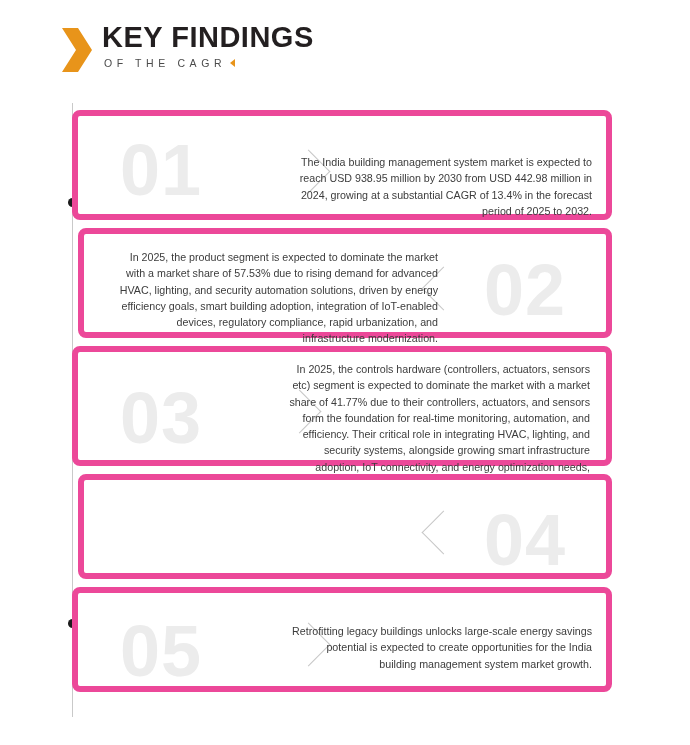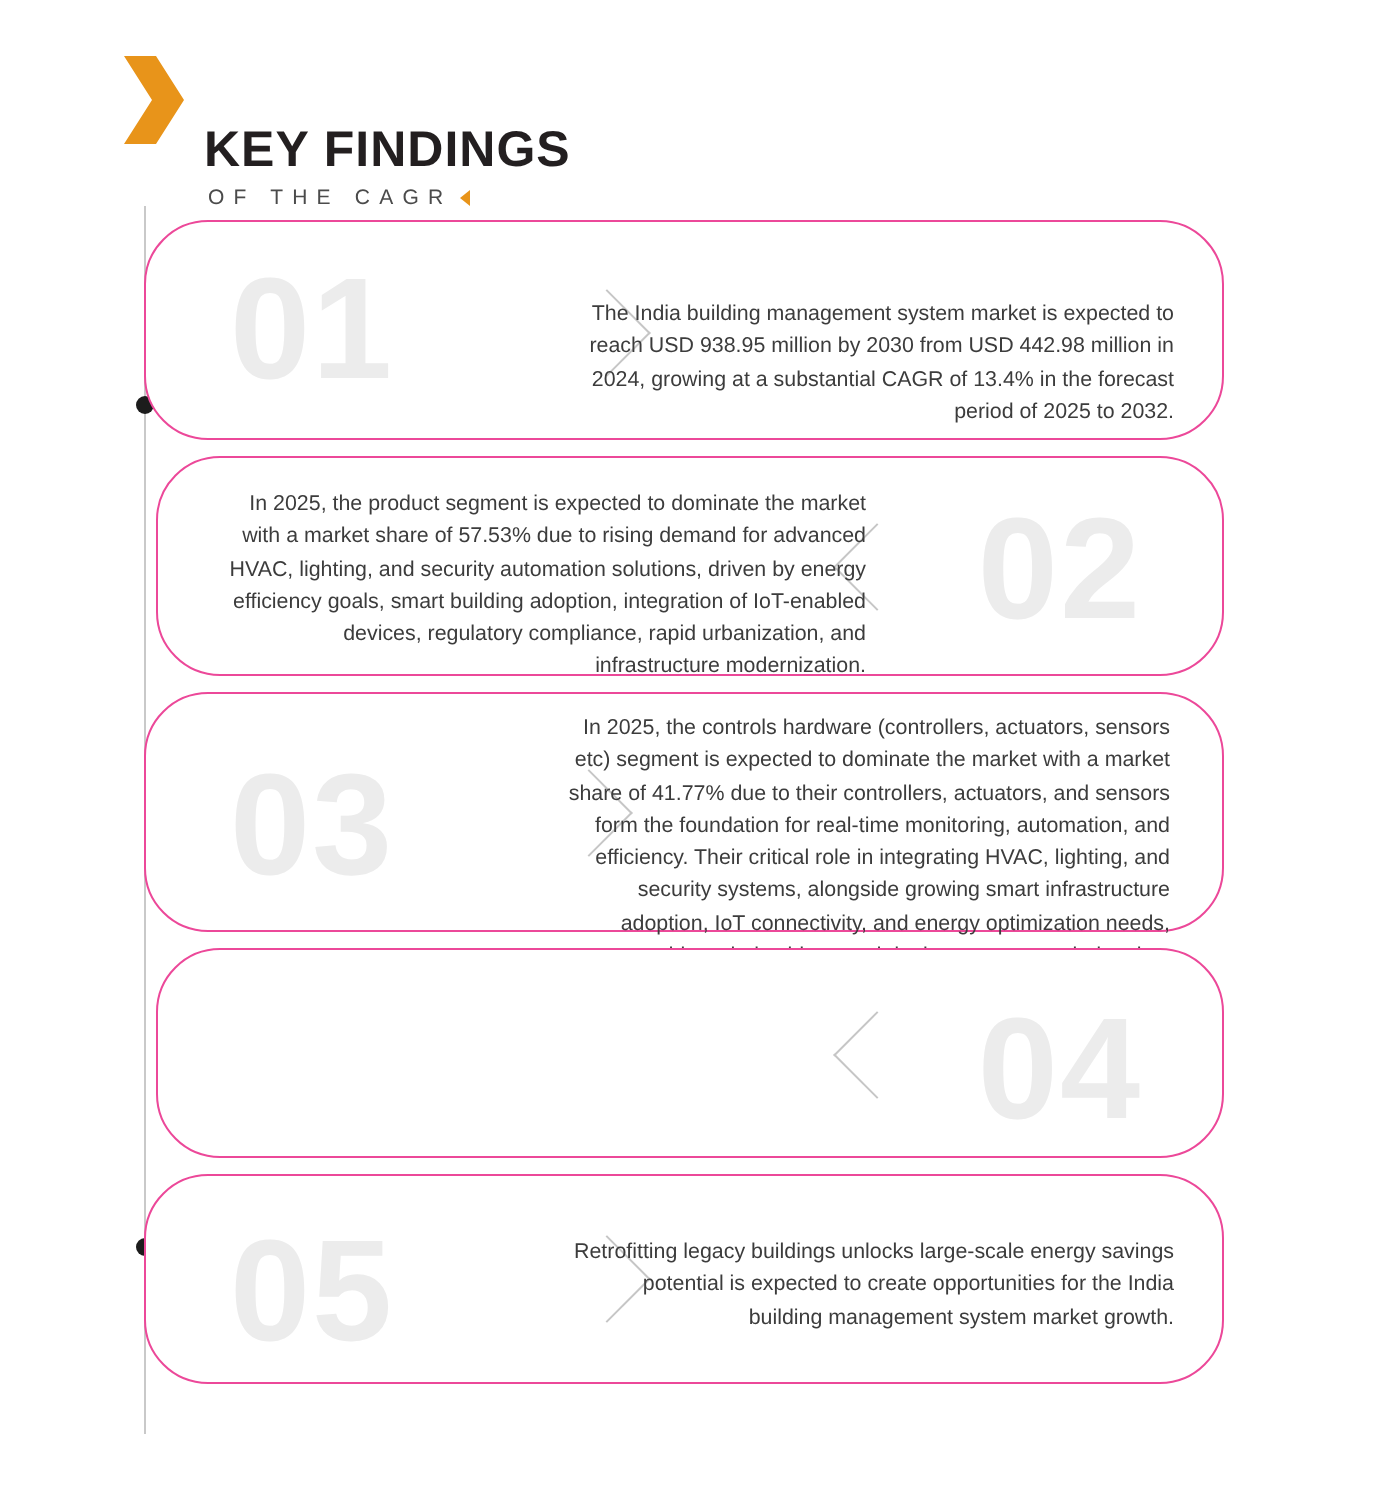--- a/index.html
+++ b/index.html
@@ -28,27 +28,26 @@
     width: 30px;
     height: 44px;
     margin-right: 10px;
     margin-top: 6px;
     flex: none;
   }
   .header-text {
     display: block;
   }
   .title-main {
-    font-size: 25px;
+    font-size: 29px;
     font-weight: bold;
     letter-spacing: 0.5px;
     color: #231f20;
     line-height: 1.05;
     font-family: "Liberation Sans", sans-serif;
-    margin-top: 40px;
   }
   .title-sub {
     font-size: 10.5px;
     letter-spacing: 4.6px;
     color: #4b4b4b;
     margin-top: 5px;
     margin-left: 2px;
     display: flex;
     align-items: center;
   }
@@ -87,22 +86,22 @@
     border-radius: 50%;
     background: #1c1c1c;
   }
   .dot-top { left: 68px; top: 103px; }
   .dot-bottom { left: 68px; top: 524px; }
 
   
   .card {
     position: absolute;
     box-sizing: border-box;
-    border: 1px solid #ec4899;
-    border-radius: 32px;
+    border: 6px solid #ec4899;
+    border-radius: 8px;
     background: #ffffff;
   }
   .card .num {
     position: absolute;
     font-size: 72px;
     font-weight: bold;
     color: #ececec;
     letter-spacing: 1px;
     line-height: 1;
     user-select: none;

